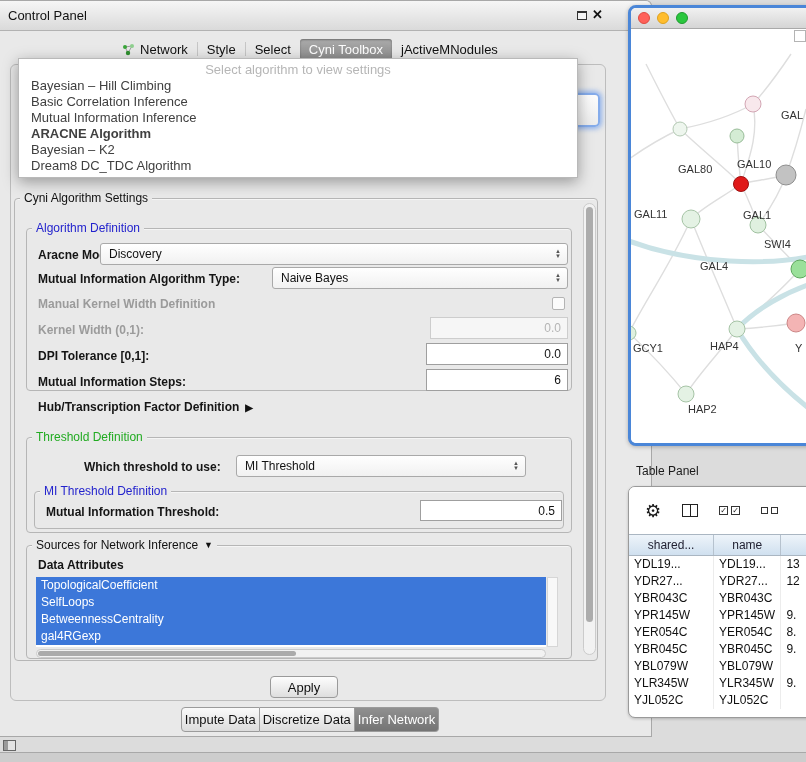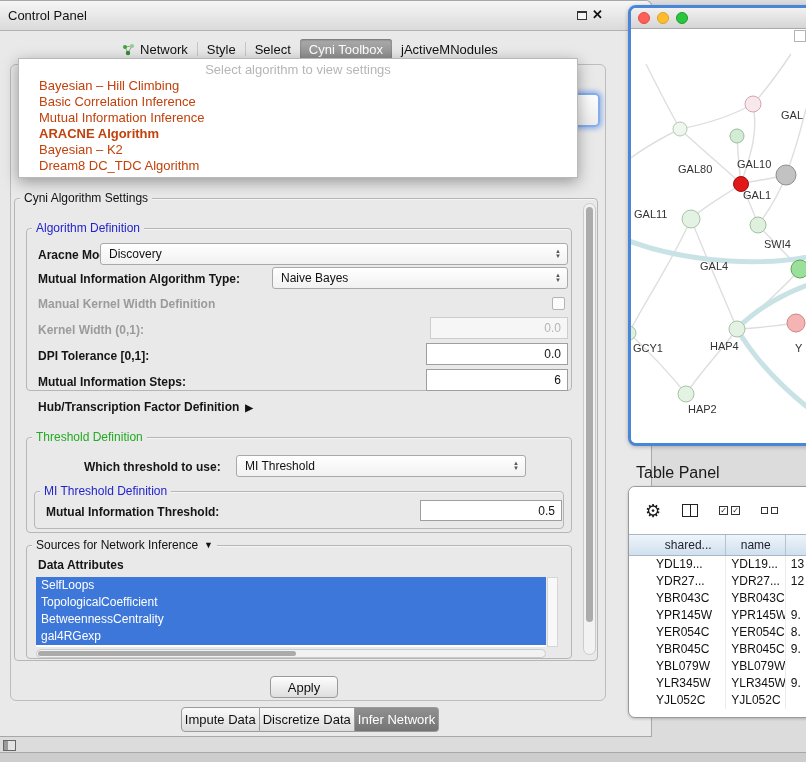--- a/index.html
+++ b/index.html
@@ -36,21 +36,21 @@
   
   .focus-combo { position:absolute; left:556px; top:92px; width:44px; height:34px;
         background:linear-gradient(#fdfdfd,#ececec); border:2px solid #85aceb; border-radius:5px;
         box-shadow:0 0 5px 2px rgba(100,150,235,.65); z-index:5; }
 
   
   .popup { position:absolute; left:18px; top:57px; width:560px; z-index:50;
         background:#fff; border:1px solid #b9b9b9; box-shadow:0 4px 14px rgba(0,0,0,.35);
         padding:2px 0 3px 0; }
   .popup-ph { height:17px; line-height:17px; text-align:center; color:#b6b6b6; font-size:13px; }
-  .popup-item { height:16px; line-height:16px; padding-left:20px; font-size:13px; color:#c2410c; white-space:nowrap; }
+  .popup-item { height:16px; line-height:16px; padding-left:12px; font-size:13px; color:#404040; white-space:nowrap; }
   .popup-item.sel { font-weight:bold; }
 
   
   .group { position:absolute; border:1px solid #b6b6b6; border-radius:4px;
         box-shadow:inset 0 1px 0 rgba(255,255,255,.55); }
   .legend { position:absolute; background:#e9e9e9; padding:0 4px; font-size:12px; color:#111;
         white-space:nowrap; z-index:2; }
   .legend.blue  { color:#2323cd; }
   .legend.green { color:#21ab21; }
 
@@ -103,41 +103,41 @@
   .light { width:12px; height:12px; border-radius:50%; }
   .light.red    { background:#ff6159; border:1px solid #dd4a41; }
   .light.yellow { background:#ffbd2e; border:1px solid #dda11f; }
   .light.green  { background:#2ac73e; border:1px solid #1f9a30; }
   .net-canvas { position:relative; width:100%; height:414px; background:#fff; }
   .nlabel { position:absolute; font-size:11px; color:#333; white-space:nowrap; }
   .scroll-corner { position:absolute; left:163px; top:1px; width:12px; height:12px;
         background:#fff; border:1px solid #b4b4b4; }
 
   
-  .tp-label { position:absolute; left:636px; top:464px; font-size:16px; color:#1a1a1a; }
+  .tp-label { position:absolute; left:636px; top:464px; font-size:12px; color:#1a1a1a; }
   .tablewin { position:absolute; left:628px; top:486px; width:195px; height:232px;
         background:#fff; border:1px solid #9a9a9a; border-radius:7px; overflow:hidden;
         box-shadow:0 1px 3px rgba(0,0,0,.2); }
   .tp-toolbar { height:47px; display:flex; align-items:center; gap:21px; padding-left:16px;
         background:#fff; }
   .gear { font-size:18px; color:#1a1a1a; line-height:18px; }
   .colicon { width:16px; height:13px; border:1px solid #222; position:relative; }
   .colicon div { position:absolute; left:7px; top:0; bottom:0; width:1px; background:#222; }
   .pair { display:flex; gap:3px; align-items:center; }
   .cbx { width:9px; height:9px; border:1px solid #333; font-size:8px; line-height:8px;
         text-align:center; color:#222; }
   .cbx.small { width:7px; height:7px; }
   .thead { display:flex; height:22px; background:linear-gradient(#eef4fa,#d0e0ef);
         border-top:1px solid #aab6c2; border-bottom:1px solid #aab6c2; }
   .thcell { font-size:12px; color:#223; display:flex; align-items:center; justify-content:center;
         border-right:1px solid #b6c2ce; }
   .trow { display:flex; height:17px; }
   .tcell { font-size:12px; color:#111; line-height:17px; padding-left:5px; white-space:nowrap;
         overflow:hidden; border-right:1px solid #ececec; }
-  .c1 { width:86px;margin-left:22px; } .c2 { width:68px; } .c3 { width:41px; border-right:none; }
+  .c1 { width:86px; } .c2 { width:68px; } .c3 { width:41px; border-right:none; }
 
   .bottom-strip { position:absolute; left:0; top:752px; width:806px; height:10px;
         background:#cdcdcd; border-top:1px solid #a8a8a8; }
   .dock-ico { position:absolute; left:3px; top:740px; width:13px; height:11px;
         border:1px solid #666; background:#e3e3e3; }
   .dock-ico div { position:absolute; left:0; top:0; bottom:0; width:4px; background:#9a9a9a; }
 </style>
 </head>
 <body>
 
@@ -264,22 +264,22 @@
 
   <div class="group" style="left:26px; top:544px; width:546px; height:114px;"></div>
   <div class="legend" style="left:32px; top:537px; display:flex; align-items:center;">
     <span>Sources for Network Inference</span>
     <span class="tri" style="font-size:9px;">▼</span>
   </div>
 
   <div class="bold-label" style="left:38px; top:557px;">Data Attributes</div>
 
   <div class="attr-list" style="left:36px; top:576px; width:510px; height:70px;">
+    <div class="attr-row">TopologicalCoefficient</div>
     <div class="attr-row">SelfLoops</div>
-    <div class="attr-row">TopologicalCoefficient</div>
     <div class="attr-row">BetweennessCentrality</div>
     <div class="attr-row">gal4RGexp</div>
   </div>
   <div class="listscroll" style="left:547px; top:576px; width:11px; height:70px;"></div>
   <div class="hscroll" style="left:36px; top:648px; width:510px; height:9px;">
     <div class="hthumb" style="left:1px; width:258px;"></div>
   </div>
 
   <div class="pushbtn" style="left:270px; top:675px; width:68px; height:22px;">
     <span>Apply</span>
@@ -344,21 +344,21 @@
         <circle cx="106" cy="300" r="8" fill="#e4f2e4" stroke="#a6c4a6"></circle>
         <circle cx="165" cy="294" r="9" fill="#f4b4b4" stroke="#cc8686"></circle>
         <circle cx="55" cy="365" r="8" fill="#e4f2e4" stroke="#a6c4a6"></circle>
         <circle cx="-2" cy="304" r="7" fill="#dff0df" stroke="#9fc09f"></circle>
       </g>
     </svg>
     <div class="nlabel" style="left:150px; top:80px;">GAL</div>
     <div class="nlabel" style="left:47px;  top:134px;">GAL80</div>
     <div class="nlabel" style="left:106px; top:129px;">GAL10</div>
     <div class="nlabel" style="left:3px;   top:179px;">GAL11</div>
-    <div class="nlabel" style="left:112px; top:160px;">GAL1</div>
+    <div class="nlabel" style="left:112px; top:180px;">GAL1</div>
     <div class="nlabel" style="left:133px; top:209px;">SWI4</div>
     <div class="nlabel" style="left:69px;  top:231px;">GAL4</div>
     <div class="nlabel" style="left:2px;   top:313px;">GCY1</div>
     <div class="nlabel" style="left:79px;  top:311px;">HAP4</div>
     <div class="nlabel" style="left:164px; top:313px;">Y</div>
     <div class="nlabel" style="left:57px;  top:374px;">HAP2</div>
     <div class="scroll-corner"></div>
   </div>
 </div>
 

